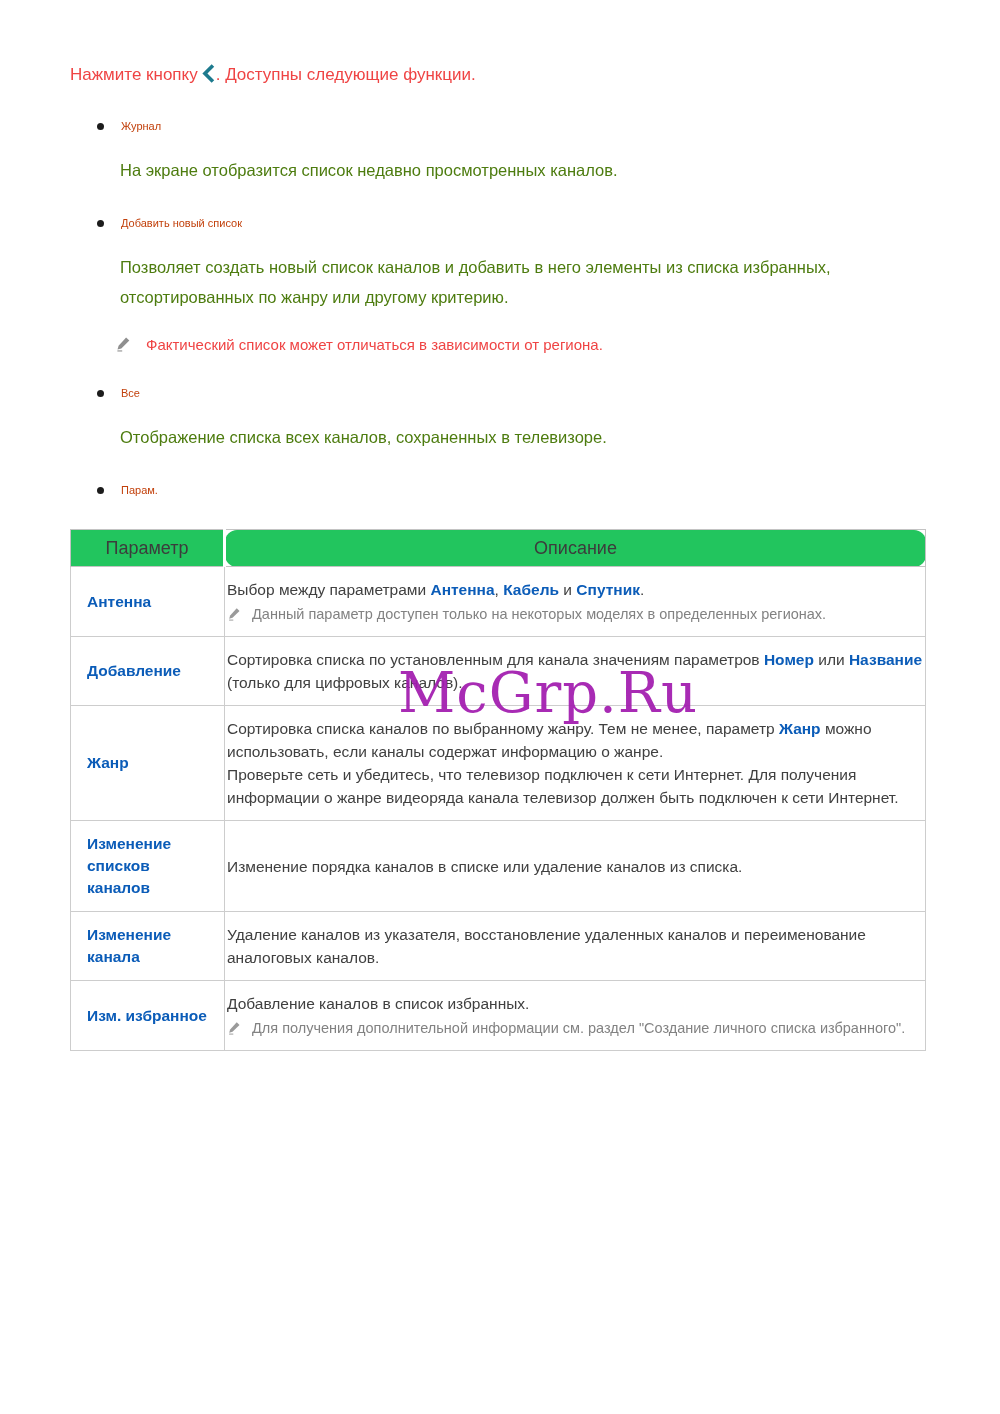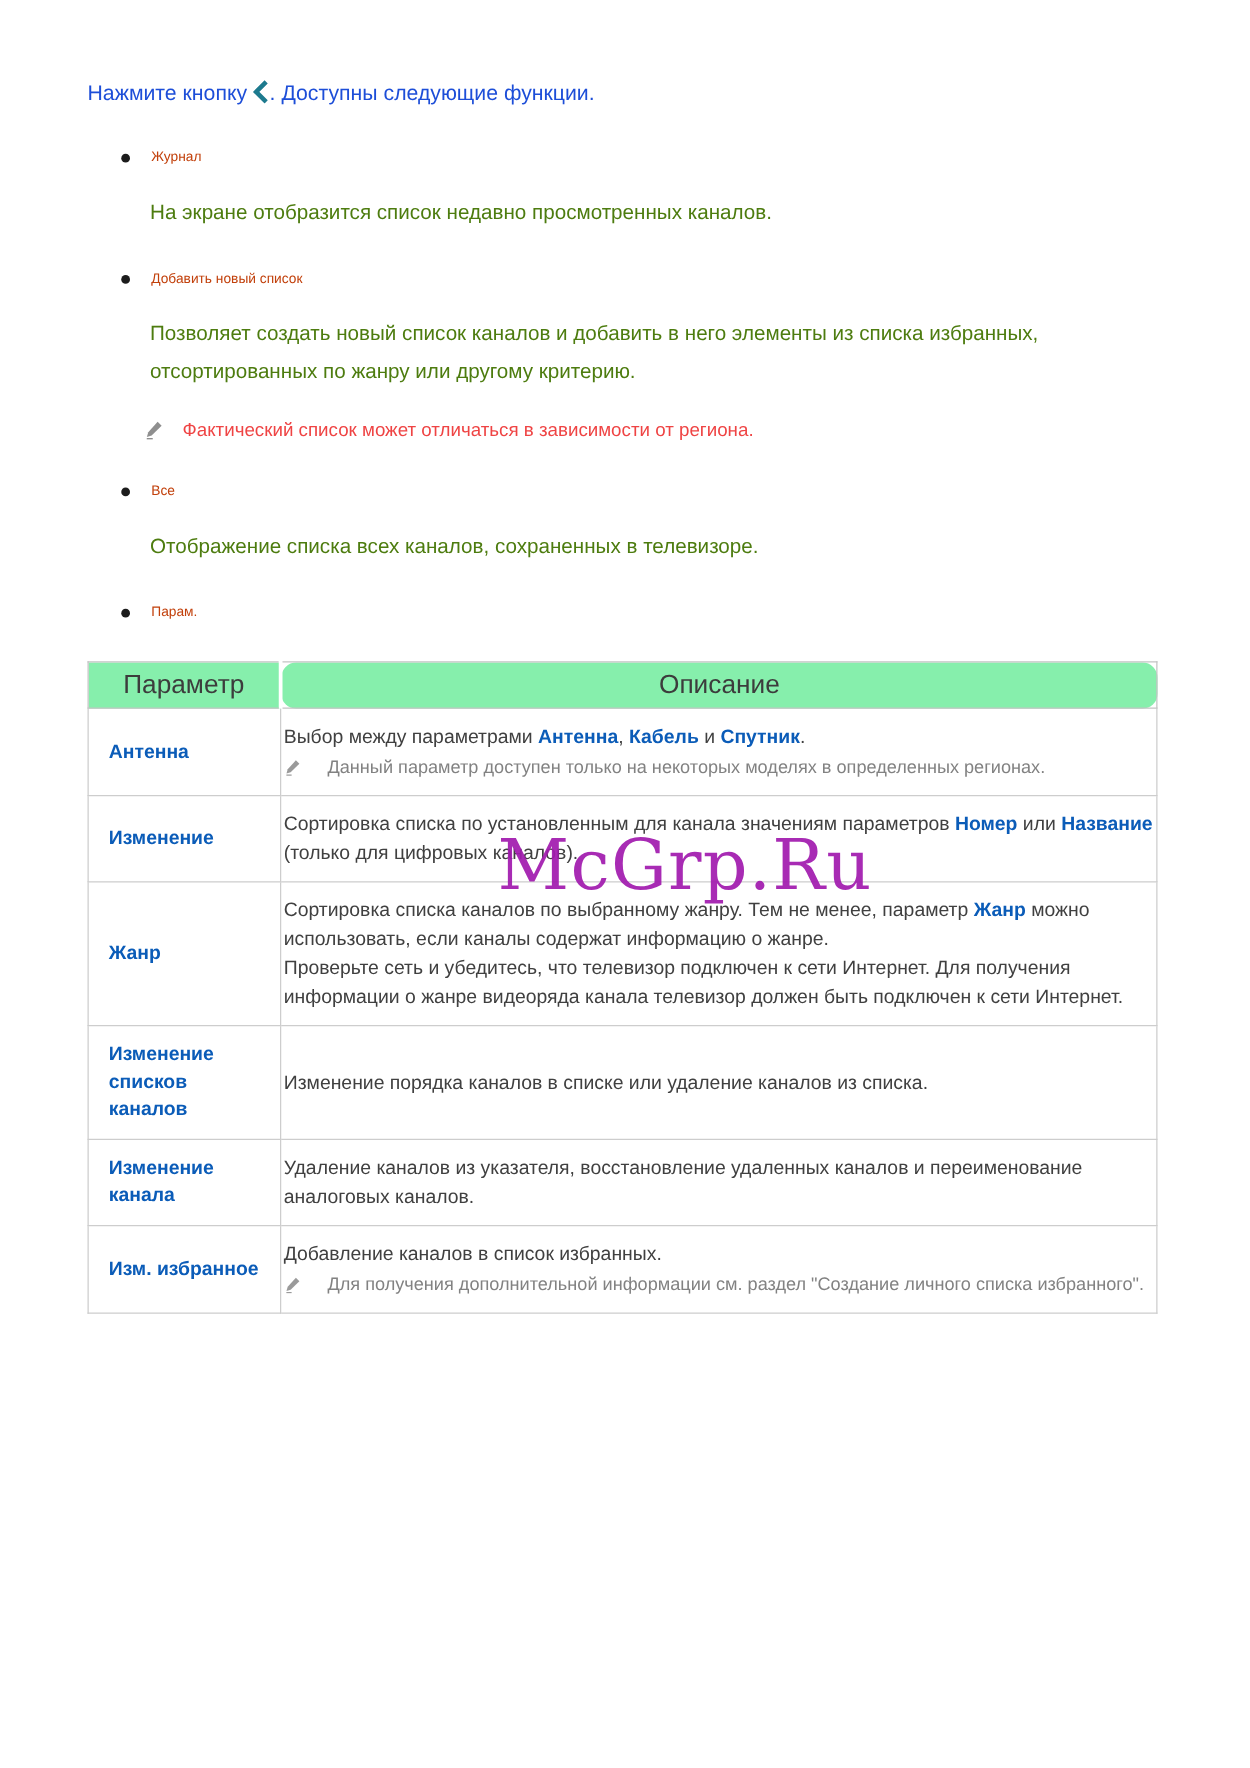--- a/index.html
+++ b/index.html
@@ -3,49 +3,49 @@
 <meta charset="utf-8">
 <style>
   html,body { margin:0; padding:0; }
   body {
     width:1000px; height:1414px; background:#ffffff; position:relative;
     font-family:"Liberation Sans","DejaVu Sans",sans-serif; color:#3d3d3d;
     overflow:hidden;
   }
   .page { padding:62px 70px 0 70px; }
 
-  .intro { margin:0; font-size:17px; line-height:26px; color:#1d4ed8; }
+  .intro { margin:0; font-size:17px; line-height:26px; color:#ef4444; }
   .chev { display:inline-block; margin:0 1px 0 4px; vertical-align:-3px; }
 
   .bullet-head { display:flex; align-items:center; margin-top:24px; }
   .dot { width:7px; height:7px; border-radius:50%; background:#1c1c1c; margin-left:27px; margin-right:17px; flex:0 0 auto; }
   .bullet-label { font-size:11px; font-weight:normal; color:#c2410c; line-height:22px; }
 
   .bullet-body { margin:18px 0 0 50px; font-size:16.5px; line-height:30px; color:#4d7c0f; max-width:812px; }
 
   .note { display:flex; align-items:flex-start; gap:15px; margin:22px 0 0 45px; }
   .note .ntext { font-size:15px; line-height:21px; color:#ef4444; max-width:760px; }
   .note svg { margin-top:2px; flex:0 0 auto; }
 
   table.params { width:856px; border-collapse:collapse; margin-top:28px; table-layout:fixed; }
   table.params, table.params td { border:1px solid #cdcdcd; }
   table.params th {
-    background:#86efac; font-weight:400; color:#3c3c3c; font-size:21px;
+    background:#22c55e; font-weight:400; color:#3c3c3c; font-size:18px;
     height:34px; border:1px solid #c3c3c3; border-right:3px solid #ffffff; text-align:center;
   }
   table.params th:last-child { border-right:1px solid #c3c3c3;border-radius:12px; }
   th.col-param { width:150px; }
   td.param {
     color:#0b5cb8; font-weight:bold; font-size:15.5px; line-height:22px;
     padding:12px 8px 12px 16px; vertical-align:middle; background:#fff;
   }
   td.desc { padding:11px 2px; vertical-align:middle; font-size:15.5px; line-height:23px; color:#404040; background:#fff; }
   td.desc p { margin:0; }
   .hl { color:#0b5cb8; font-weight:bold; }
-  .tnote { display:flex; align-items:flex-start; gap:21px; margin-top:2px; }
+  .tnote { display:flex; align-items:flex-start; gap:11px; margin-top:2px; }
   .tnote .ntext { font-size:14.5px; line-height:22px; color:#828282; }
   .tnote svg { margin-top:4px; flex:0 0 auto; }
 
   .watermark {
     position:absolute; left:398px; top:660px; white-space:nowrap;
     font-family:"DejaVu Serif","Liberation Serif",serif; 
     font-size:56px; color:#a21caf; opacity:0.93; letter-spacing:1px; z-index:5;
     pointer-events:none;
   }
 </style>
@@ -107,21 +107,21 @@
                 <g fill="#9a9a9a">
                   <path d="M11.1 1.4 L14.3 4.6 L6.3 12.4 L2.5 13.5 L3.6 9.7 Z"></path>
                   <rect x="2.4" y="14.4" width="4.8" height="1.1"></rect>
                 </g>
               </svg>
             <span class="ntext">Данный параметр доступен только на некоторых моделях в определенных регионах.</span>
           </div>
         </td>
       </tr>
       <tr>
-        <td class="param">Изменение</td>
+        <td class="param">Добавление</td>
         <td class="desc">
           <p><span>Сортировка списка по установленным для канала значениям параметров </span><span class="hl">Номер</span><span> или </span><span class="hl">Название</span><span> (только для цифровых каналов).</span></p>
         </td>
       </tr>
       <tr>
         <td class="param">Жанр</td>
         <td class="desc">
           <p><span>Сортировка списка каналов по выбранному жанру. Тем не менее, параметр </span><span class="hl">Жанр</span><span> можно использовать, если каналы содержат информацию о жанре.</span></p>
           <p>Проверьте сеть и убедитесь, что телевизор подключен к сети Интернет. Для получения информации о жанре видеоряда канала телевизор должен быть подключен к сети Интернет.</p>
         </td>

